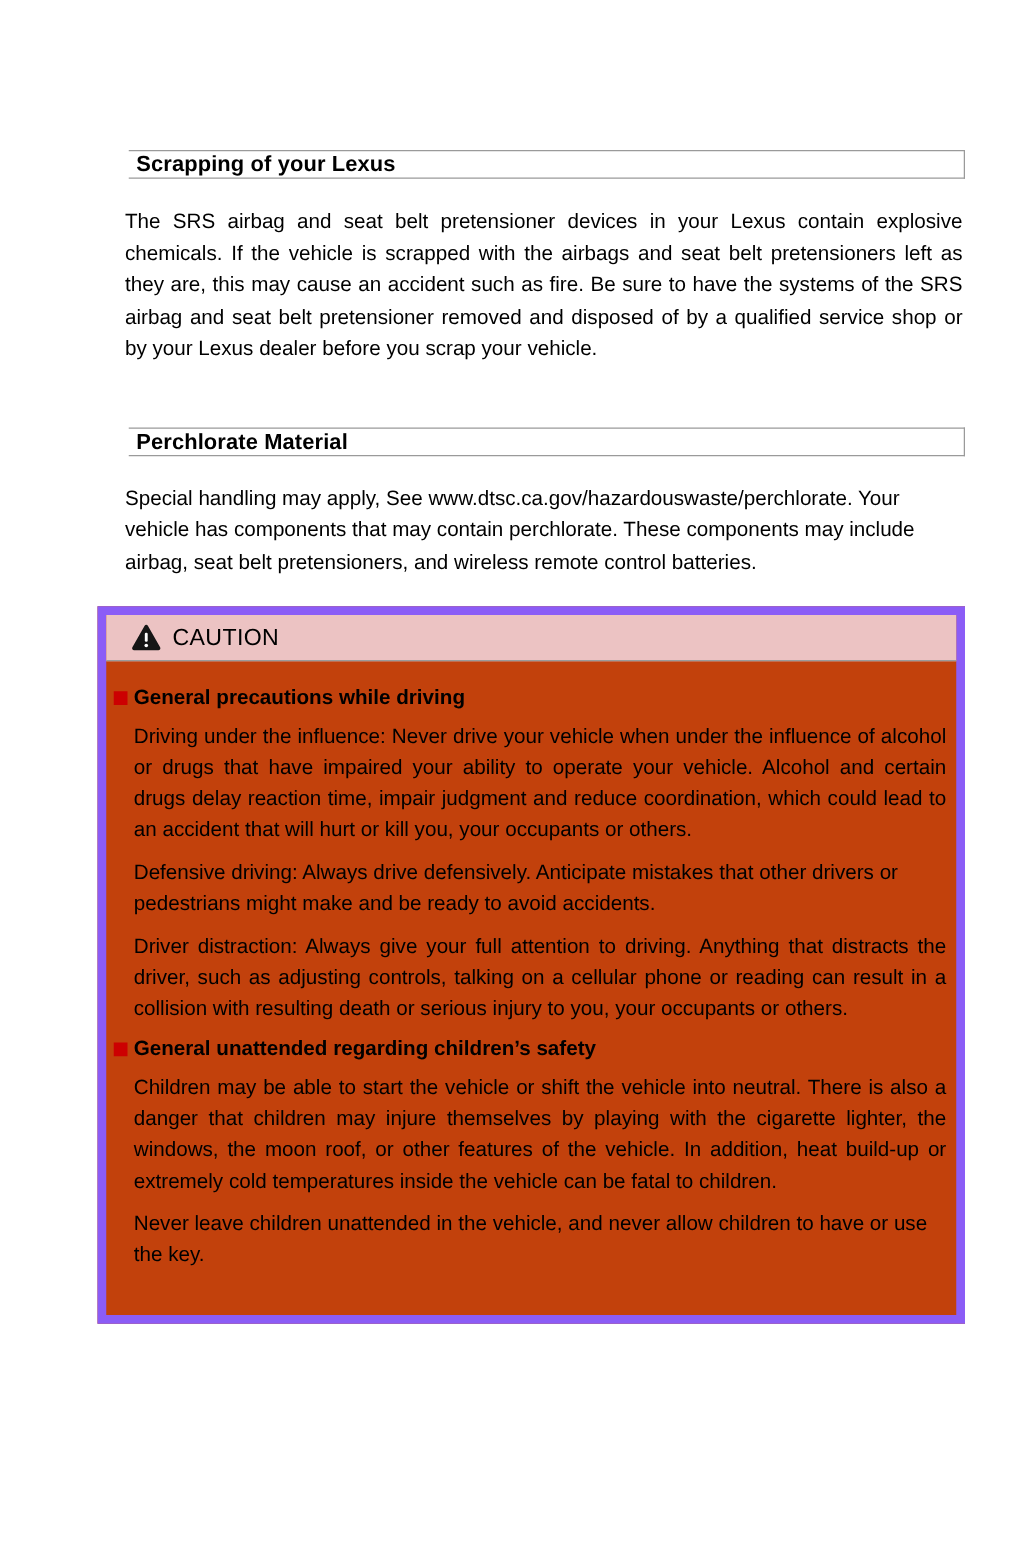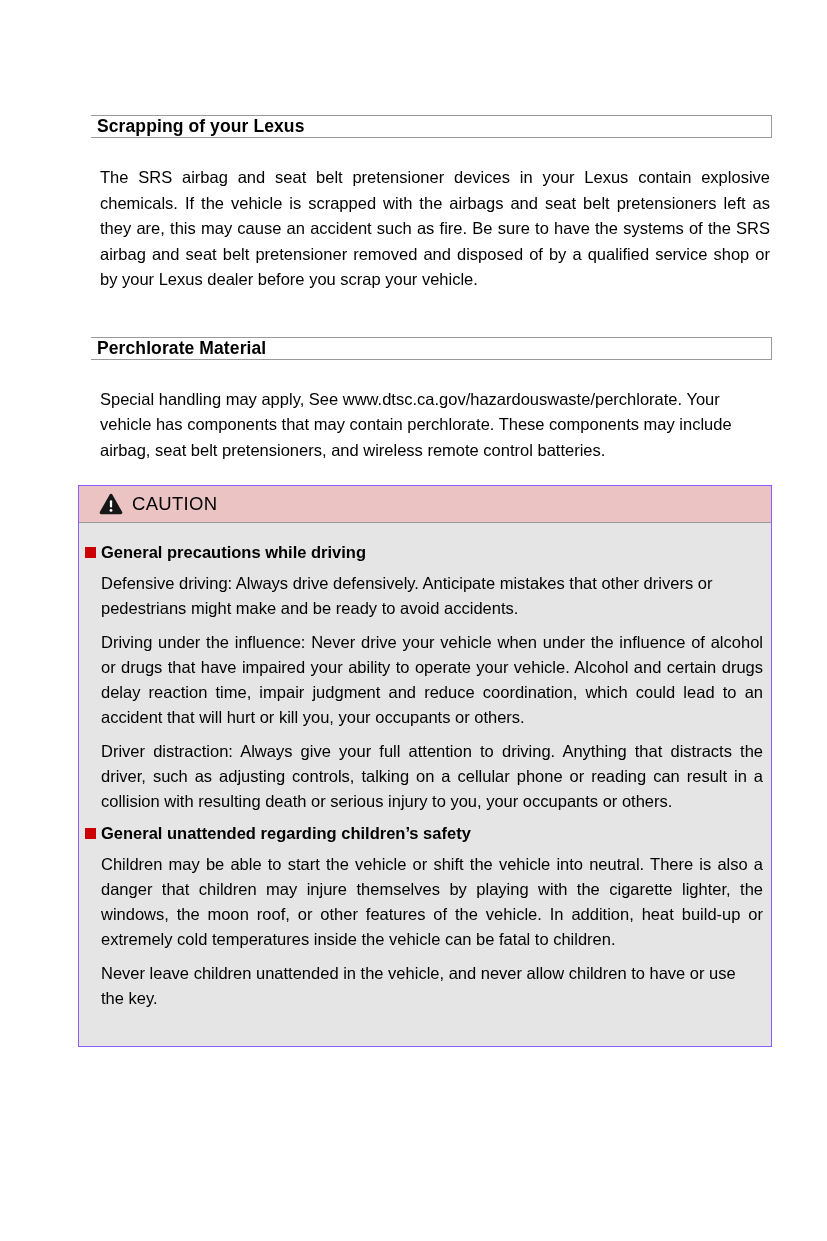--- a/index.html
+++ b/index.html
@@ -12,23 +12,24 @@
     color: #000000;
     position: relative;
     overflow: hidden;
   }
 
   .page { position: relative; width: 827px; height: 1241px; }
 
   
   .section-header {
     display: flex;
-    align-items: flex-start;
+    align-items: flex-end;
     height: 28px;
     margin: 0 55px 0 78px;
+    gap: 12px;
   }
   .section-header .bar {
     width: 13px;
     background: #2d5a56;
   }
   .section-header .titlebox {
     flex: 1;
     border: 1px solid #9a9a9a;
     border-left: none;
     display: flex;
@@ -48,22 +49,22 @@
     line-height: 25.5px;
   }
   .justify { text-align: justify; }
 
   .first-header { margin-top: 115px; }
   .second-header { margin-top: 44px; }
 
   
   .caution-box {
     margin: 22px 55px 0 78px;
-    border: 1px solid #8b5cf6;
-    background: #e5e5e5;
+    border: 7px solid #8b5cf6;
+    background: #c2410c;
   }
   .caution-header {
     height: 37px;
     background: #ecc3c3;
     border-bottom: 1px solid #9a9a9a;
     display: flex;
     align-items: center;
     padding-left: 20px;
   }
   .warning-icon {
@@ -136,22 +137,22 @@
       </span>
       <span class="caution-title">CAUTION</span>
     </div>
 
     <div class="caution-body">
 
       <div class="caution-item-heading">
         <span class="red-square"></span>
         <span class="heading-text">General precautions while driving</span>
       </div>
+      <p class="caution-para">Driving under the influence: Never drive your vehicle when under the influence of alcohol or drugs that have impaired your ability to operate your vehicle. Alcohol and certain drugs delay reaction time, impair judgment and reduce coordination, which could lead to an accident that will hurt or kill you, your occupants or others.</p>
       <p class="caution-para nojustify">Defensive driving: Always drive defensively. Anticipate mistakes that other drivers or pedestrians might make and be ready to avoid accidents.</p>
-      <p class="caution-para">Driving under the influence: Never drive your vehicle when under the influence of alcohol or drugs that have impaired your ability to operate your vehicle. Alcohol and certain drugs delay reaction time, impair judgment and reduce coordination, which could lead to an accident that will hurt or kill you, your occupants or others.</p>
       <p class="caution-para">Driver distraction: Always give your full attention to driving. Anything that distracts the driver, such as adjusting controls, talking on a cellular phone or reading can result in a collision with resulting death or serious injury to you, your occupants or others.</p>
 
       <div class="caution-item-heading">
         <span class="red-square"></span>
         <span class="heading-text">General unattended regarding children’s safety</span>
       </div>
       <p class="caution-para">Children may be able to start the vehicle or shift the vehicle into neutral. There is also a danger that children may injure themselves by playing with the cigarette lighter, the windows, the moon roof, or other features of the vehicle. In addition, heat build-up or extremely cold temperatures inside the vehicle can be fatal to children.</p>
       <p class="caution-para nojustify">Never leave children unattended in the vehicle, and never allow children to have or use the key.</p>
 
     </div>

